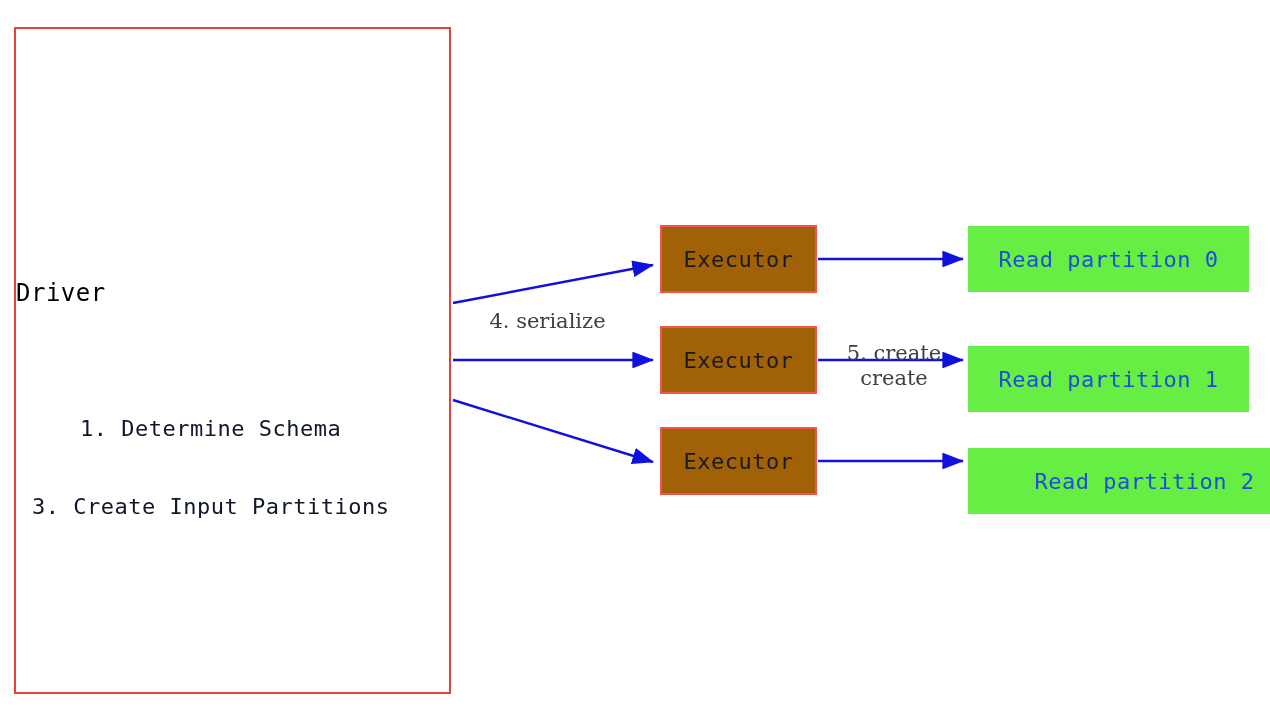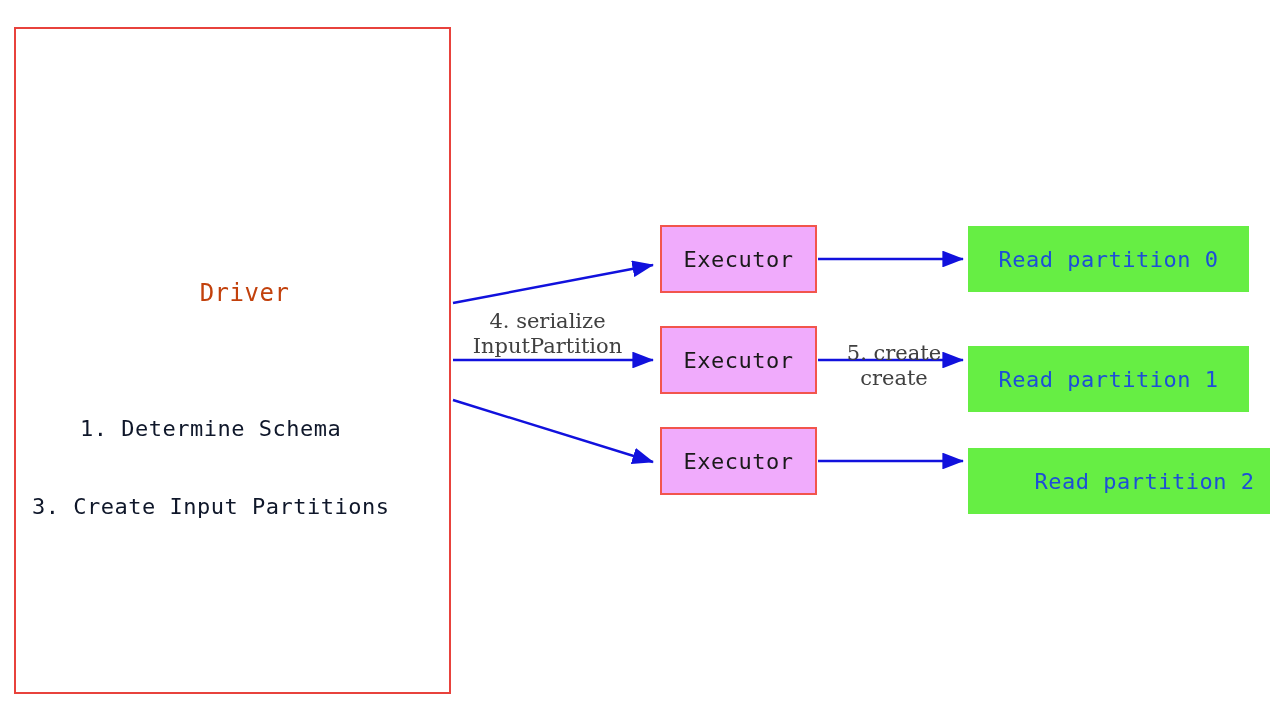--- a/index.html
+++ b/index.html
@@ -22,27 +22,27 @@
     left: 14px;
     top: 27px;
     width: 437px;
     height: 667px;
     box-sizing: border-box;
     border: 2px solid #e8423c;
     background: #ffffff;
   }
   .driver-title {
     position: absolute;
-    left: 10px;
+    left: 0;
     top: 250px;
     width: 437px;
-    text-align: center;
+    text-align: left;
     font-family: "DejaVu Sans Mono", "Liberation Mono", monospace;
     font-size: 24px;
-    color: #c2410c;
+    color: #000000;
     letter-spacing: 0.5px;
   }
   .driver-steps {
     position: absolute;
     left: 16px;
     top: 335px;
     font-family: "DejaVu Sans Mono", "Liberation Mono", monospace;
     font-size: 22px;
     line-height: 26px;
     color: #0f172a;
@@ -53,21 +53,21 @@
   .driver-steps div { white-space: pre; }
 
   
   .executor-box {
     position: absolute;
     left: 660px;
     width: 157px;
     height: 68px;
     box-sizing: border-box;
     border: 2px solid #f2554d;
-    background: #f0abfc;
+    background: #a16207;
     display: flex;
     align-items: center;
     justify-content: center;
   }
   .executor-box.row1 { top: 225px; }
   .executor-box.row2 { top: 326px; }
   .executor-box.row3 { top: 427px; }
   .executor-label {
     font-family: "DejaVu Sans Mono", "Liberation Mono", monospace;
     font-size: 22px;
@@ -176,21 +176,20 @@
 
     <line x1="818" y1="259" x2="963" y2="259" stroke="#1111dd" stroke-width="2.4" marker-end="url(#arrowhead)"></line>
 
     <line x1="818" y1="360" x2="963" y2="360" stroke="#1111dd" stroke-width="2.4" marker-end="url(#arrowhead)"></line>
 
     <line x1="818" y1="461" x2="963" y2="461" stroke="#1111dd" stroke-width="2.4" marker-end="url(#arrowhead)"></line>
   </svg>
 
   <div class="edge-label edge-label-serialize">
     <div>4. serialize</div>
-    <div>InputPartition</div>
   </div>
 
   <div class="edge-label edge-label-create">
     <div>5. create</div>
     <div>create</div>
   </div>
 
 </div>
 
 </body></html>

